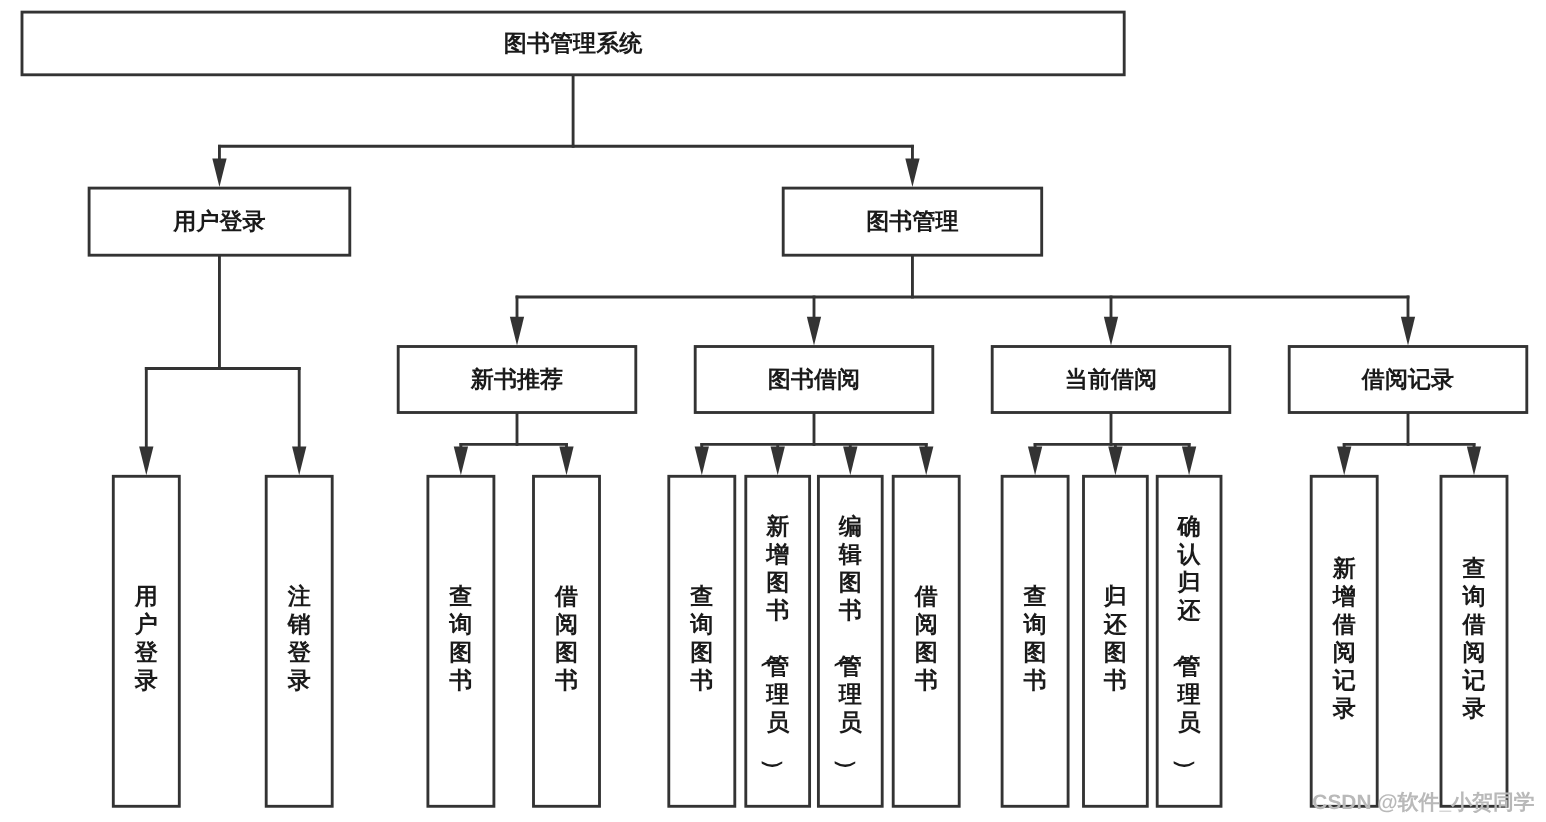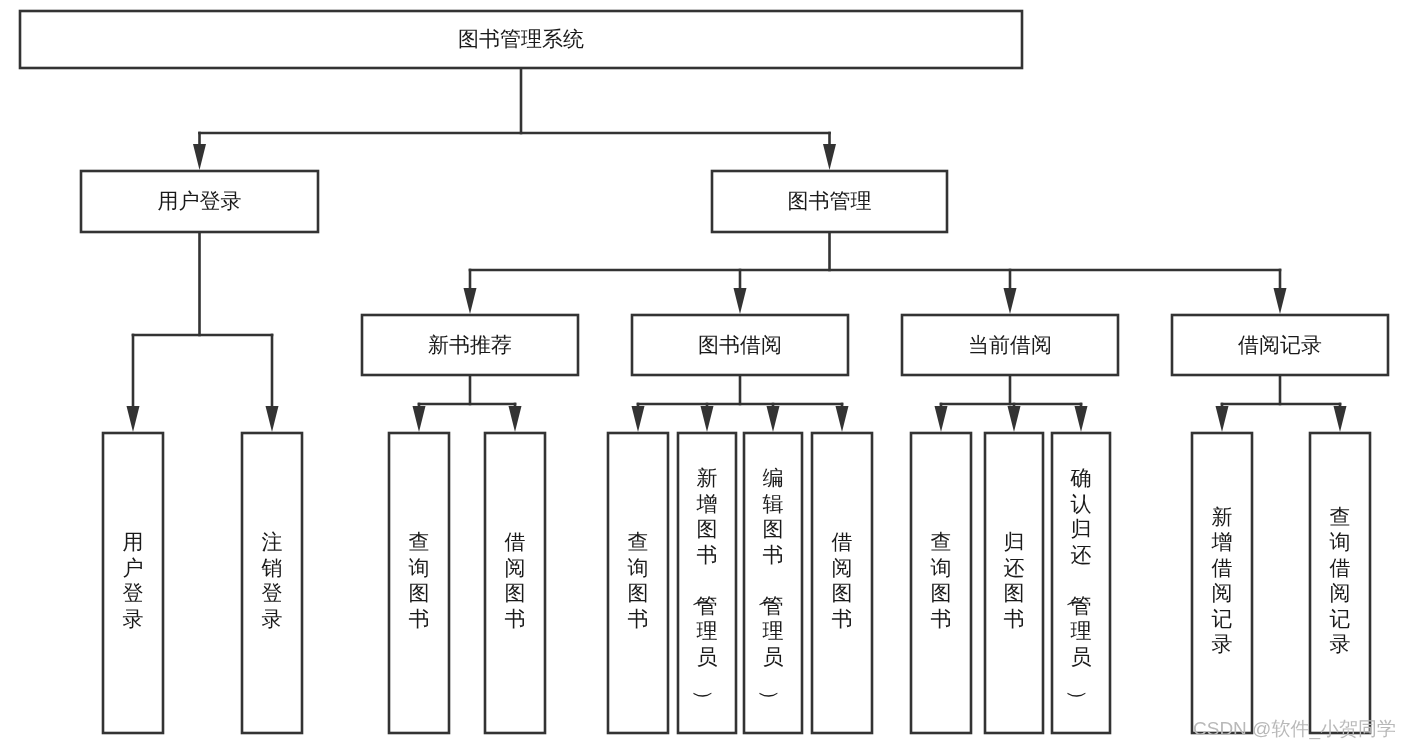--- a/index.html
+++ b/index.html
@@ -14,20 +14,21 @@
     position: relative;
     overflow: hidden;
     font-family: "Liberation Sans", "DejaVu Sans", sans-serif;
   }
   #diagram-root {
     position: absolute;
     left: 0;
     top: 0;
     width: 1405px;
     height: 747px;
+    font-weight: bold;
   }
   svg.diagram-canvas {
     display: block;
     width: 1405px;
     height: 747px;
     background: #ffffff;
   }
   .node-box {
     fill: #ffffff;
     stroke: #333333;

